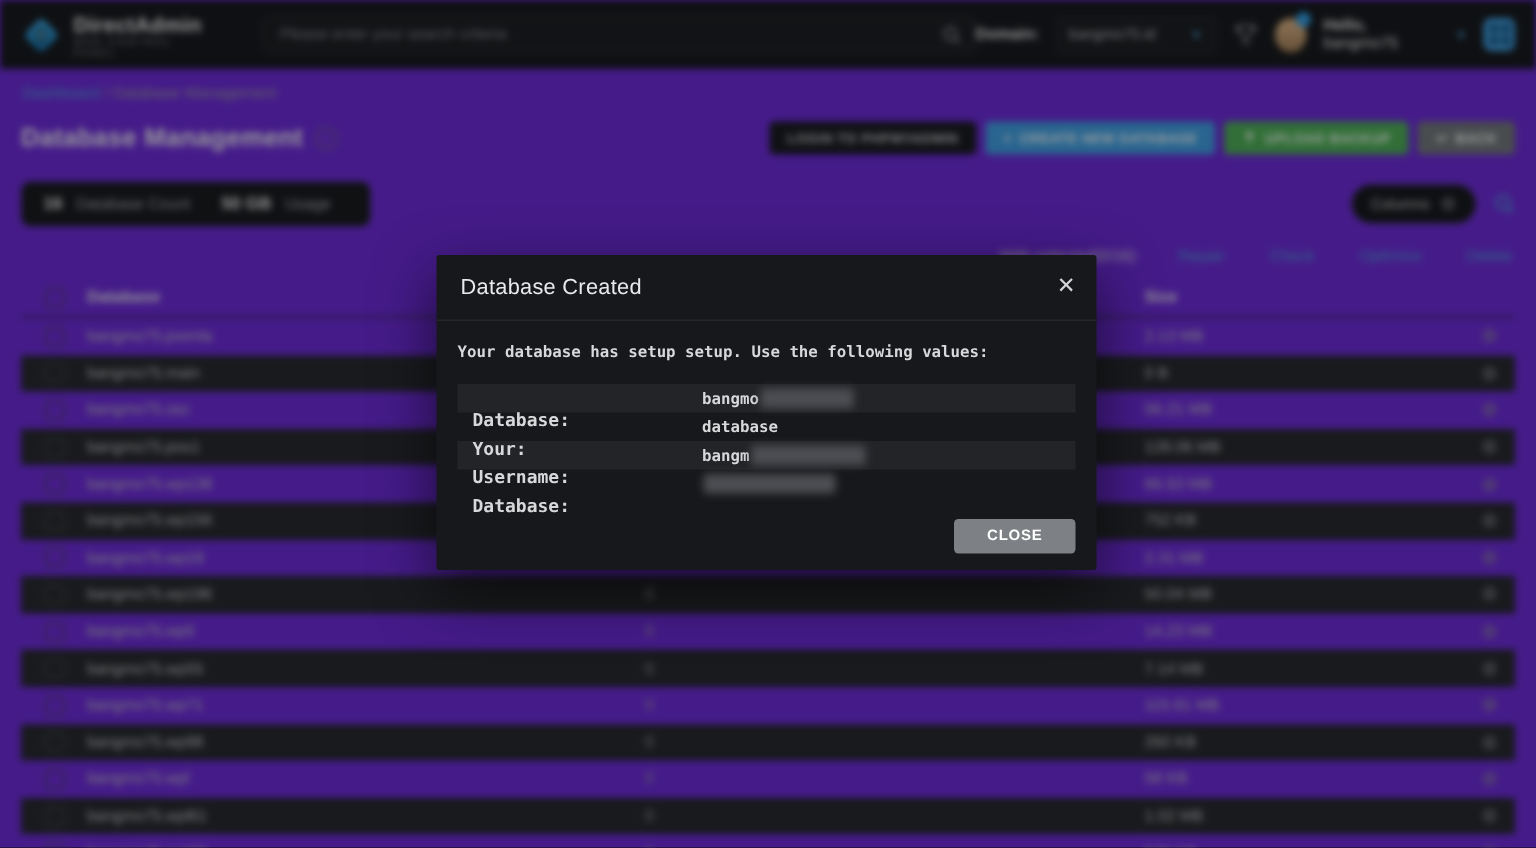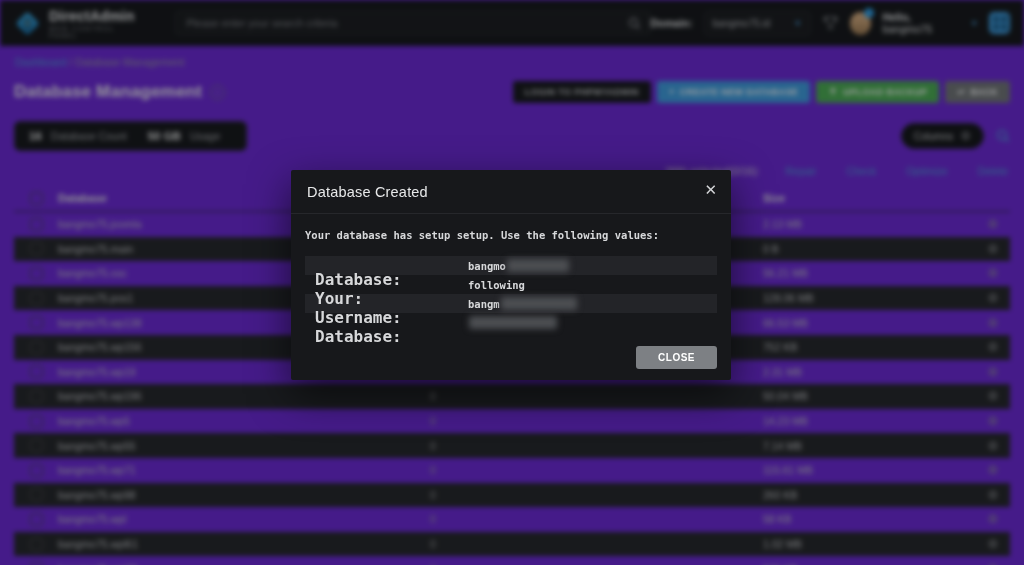--- a/index.html
+++ b/index.html
@@ -75,21 +75,21 @@
   .overlay{position:absolute;inset:0;background:rgba(6,7,9,.38);}
   .modal{position:absolute;left:291px;top:170px;width:440px;background:#17181b;border-radius:2px;box-shadow:0 14px 40px rgba(0,0,0,.6);}
   .modal-header{position:relative;padding:13px 16px 12px;border-bottom:1px solid #26272b;}
   .modal-title{font-size:14.5px;color:#e8e9ea;letter-spacing:.2px;}
   .modal-close{position:absolute;right:14px;top:11px;font-size:15px;color:#d4d5d8;cursor:pointer;font-family:"DejaVu Sans",sans-serif;}
   .modal-body{padding:15px 14px 0;font-family:"DejaVu Sans Mono","Liberation Mono",monospace;}
   .modal-msg{font-size:10.5px;font-weight:bold;color:#d7d8da;}
   .modal-fields{margin-top:15px;}
   .mf-row{display:flex;align-items:center;height:19px;padding:0 10px;}
   .mf-row.lit{background:#232428;}
-  .mf-label{width:153px;font-size:16px;font-weight:bold;color:#d7d8da;margin-top:28px;}
+  .mf-label{width:153px;font-size:12px;font-weight:bold;color:#d7d8da;margin-top:28px;}
   .mf-value{font-size:10.5px;font-weight:bold;color:#d7d8da;display:flex;align-items:flex-end;gap:1px;}
   .redact{display:inline-block;height:13px;background:#4c4e52;border-radius:2px;filter:blur(3px);}
   .modal-footer{display:flex;justify-content:flex-end;padding:14px 14px 11px;}
   .close-btn{background:#7d8084;color:#fff;font-size:10px;font-weight:bold;letter-spacing:.5px;border:none;border-radius:3px;padding:6px 22px;cursor:pointer;font-family:"Liberation Sans",sans-serif;}
 </style>
 </head>
 <body>
 
 <div class="stage">
   <div class="bg">
@@ -379,21 +379,21 @@
     <span class="mf-label">Database:</span>
     <span class="mf-value">
               <span>bangmo</span>
               <span class="redact" style="width: 62px;"></span>
             </span>
   </div>
 
   <div class="mf-row">
     <span class="mf-label">Your:</span>
     <span class="mf-value">
-              <span>following</span>
+              <span>database</span>
             </span>
   </div>
 
   <div class="mf-row lit">
     <span class="mf-label">Username:</span>
     <span class="mf-value">
               <span>bangm</span>
               <span class="redact" style="width: 76px;"></span>
             </span>
   </div>

